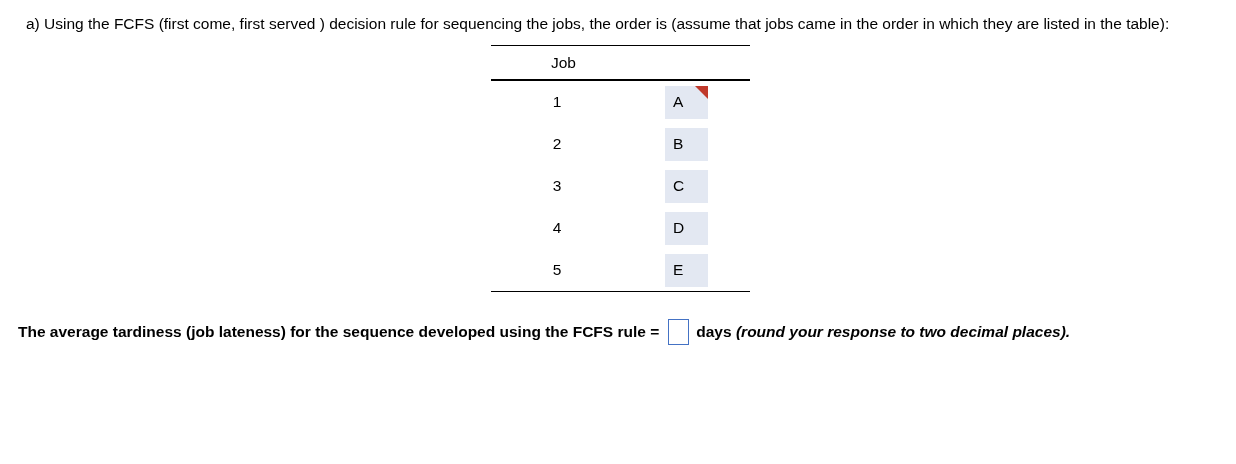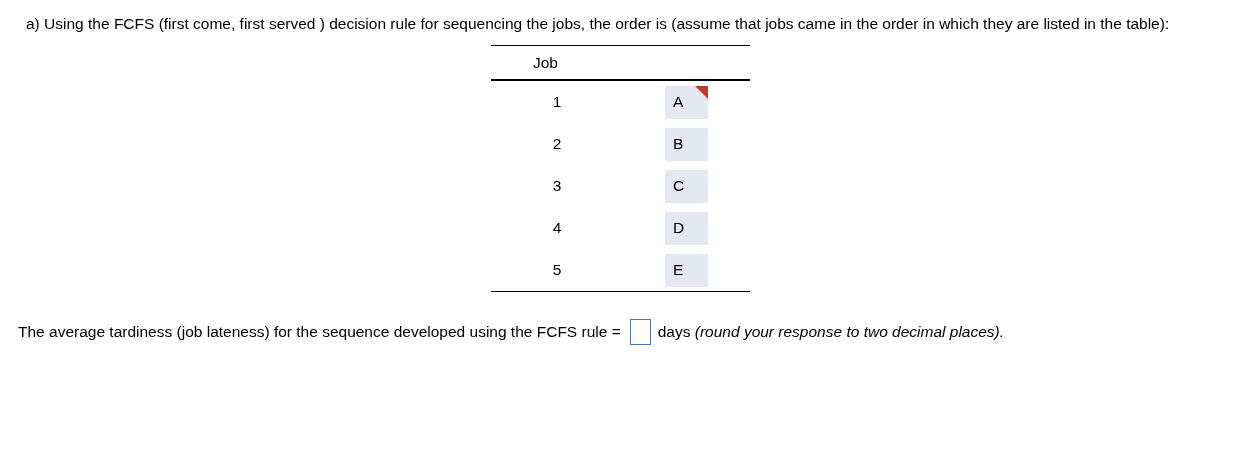--- a/index.html
+++ b/index.html
@@ -42,21 +42,21 @@
   .cell-seq {
     width: 132px;
     text-align: center;
   }
   .cell-job {
     width: 127px;
   }
   .job-h {
     margin-left: 42px;
     width: 43px;
-    text-align: left;
+    text-align: right;
   }
   .t-row {
     display: flex;
     height: 42px;
     align-items: center;
   }
   .job-box {
     position: relative;
     margin-left: 42px;
     width: 43px;
@@ -72,20 +72,21 @@
     right: 0;
     width: 0;
     height: 0;
     border-top: 13px solid var(--flag-red, #c0392b);
     border-left: 13px solid transparent;
   }
   .answer {
     margin: 27px 0 0 0;
     width: 1122px;
     line-height: 26px;
+    font-weight: bold;
   }
   .answer-input {
     display: inline-block;
     vertical-align: middle;
     width: 21px;
     height: 26px;
     margin: 0 7px 2px 9px;
     padding: 0 2px;
     border: 1.5px solid var(--input-border, #4472c4);
     background: #ffffff;

